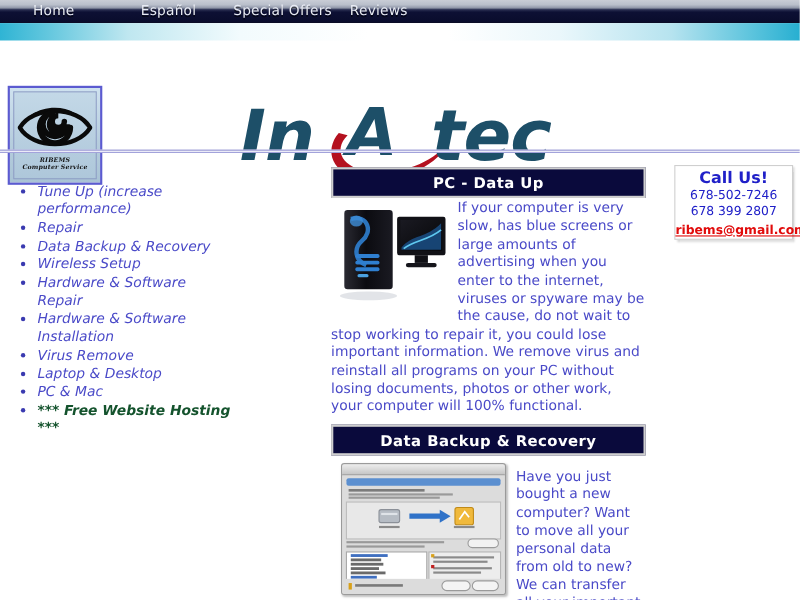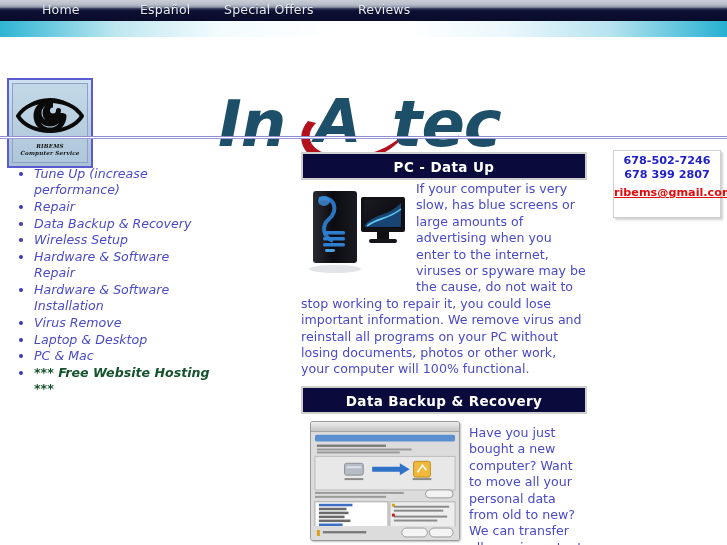--- a/index.html
+++ b/index.html
@@ -21,21 +21,20 @@
     border-bottom: 1px solid #0a0c26;
   }
   .navitem {
     position: absolute; top: 2px;
     color: #e9ecf4;
     font-size: 12.5px;
     letter-spacing: .2px;
     text-shadow: 0 1px 0 rgba(0,0,0,.55);
     cursor: pointer;
     white-space: nowrap;
-    margin-left: 12px;
   }
 
   
   #headerband {
     position: absolute; left: 0; top: 21px;
     width: 727px; height: 16px;
     background: linear-gradient(to right,
       #2fb4d4 0%, #63c7de 6%, #bfe7f0 16%, #f2fbfd 30%,
       #ffffff 46%, #ffffff 56%, #eaf7fb 70%, #b6e3ef 84%,
       #5cc4dd 94%, #27afd1 100%);
@@ -183,21 +182,21 @@
   }
   #call-title {
     color: #2020c8;
     font-size: 14.5px;
     font-weight: bold;
     line-height: 17px;
   }
   .call-phone {
     color: #2020c8;
     font-size: 11.2px;
-    font-weight: bold;
+    font-weight: normal;
     line-height: 13.5px;
   }
   #call-email {
     color: #e10b0b;
     font-size: 11.2px;
     font-weight: bold;
     line-height: 14px;
     text-decoration: underline;
     cursor: pointer;
     display: inline-block;
@@ -219,21 +218,21 @@
     border-bottom: 1px solid #a4a4a4;
   }
 </style>
 </head>
 <body>
 
 <div id="topnav">
   <a class="navitem" style="left:30px">Home</a>
   <a class="navitem" style="left:128px">Español</a>
   <a class="navitem" style="left:212px">Special Offers</a>
-  <a class="navitem" style="left:346px">Reviews</a>
+  <a class="navitem" style="left:318px">Reviews</a>
 </div>
 
 <div id="headerband"></div>
 <div id="headerarea">
 
   <div id="logobadge">
     <div id="logobadge-inner">
       <span id="eye-icon">
         <svg width="68" height="52" viewBox="0 0 68 52">
           <path d="M2 26 C14 6 54 6 66 26 C54 46 14 46 2 26 Z" fill="none" stroke="#0a0a0a" stroke-width="4"></path>
@@ -360,18 +359,19 @@
           <rect x="12" y="5" width="44" height="2.4" fill="#7a7a7a"></rect>
           <rect x="92" y="2" width="26" height="9" rx="4.5" fill="#f4f4f4" stroke="#9a9a9a"></rect>
           <rect x="120" y="2" width="24" height="9" rx="4.5" fill="#f4f4f4" stroke="#9a9a9a"></rect>
         </svg>
       </div>
     </div>
     <p class="body-text" id="backup-copy">Have you just bought a new computer? Want to move all your personal data from old to new? We can transfer all your important</p>
   </div>
 
   <div id="call-box">
+    <div id="call-title">Call Us!</div>
     <div class="call-phone">678-502-7246</div>
     <div class="call-phone">678 399 2807</div>
     <a id="call-email">ribems@gmail.com</a>
   </div>
 
 </div>
 
 </body></html>

